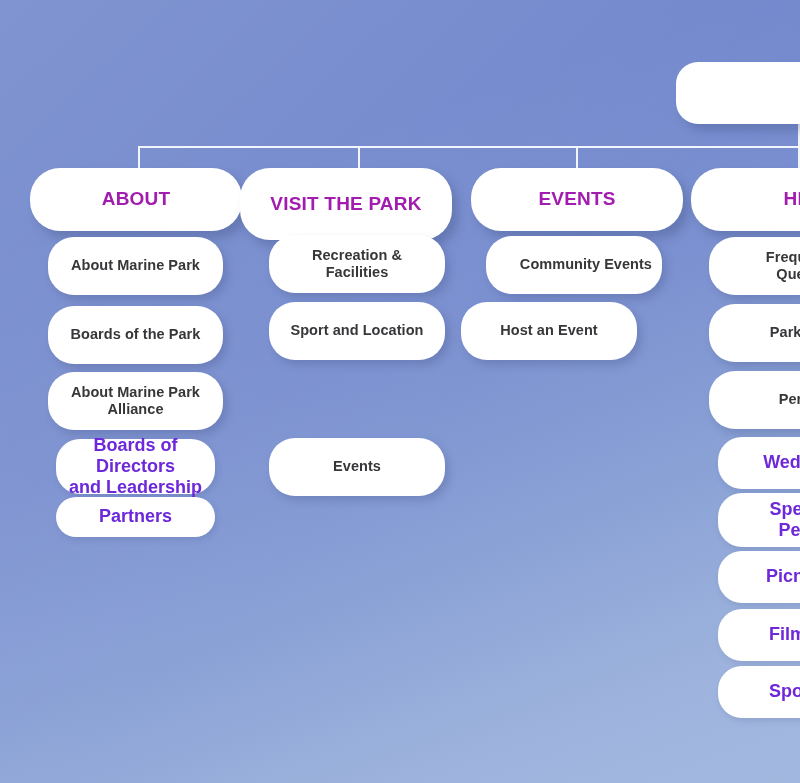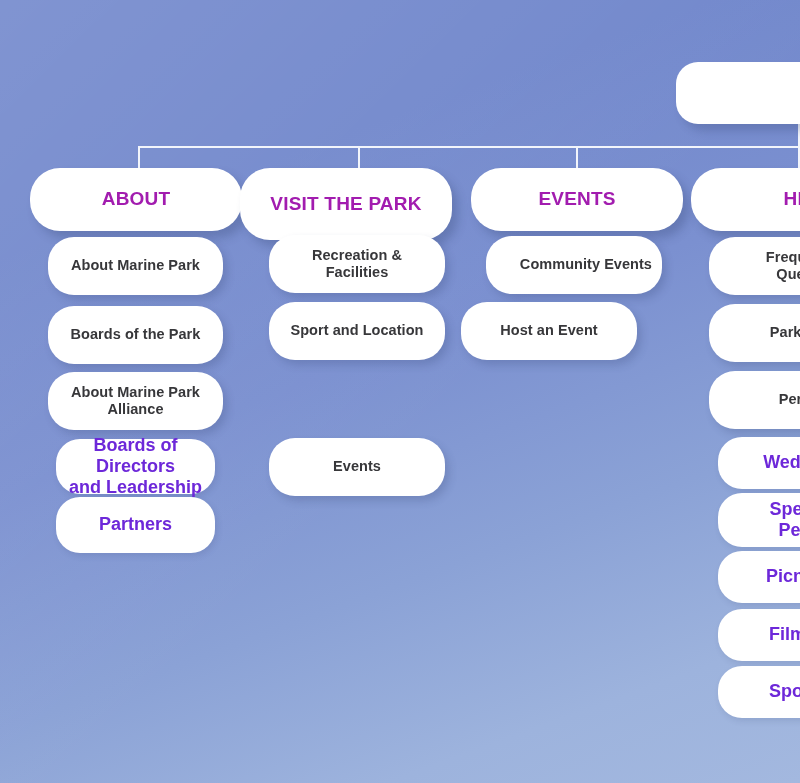--- a/index.html
+++ b/index.html
@@ -142,21 +142,21 @@
   <div class="card level2" style="left:48px; top:372px; width:175px; height:58px;">
     <span class="label">About Marine Park
 Alliance</span>
   </div>
 
   <div class="card level3" style="left:56px; top:439px; width:159px; height:55px;">
     <span class="label">Boards of Directors
 and Leadership</span>
   </div>
 
-  <div class="card level3" style="left:56px; top:497px; width:159px; height:56px;">
+  <div class="card level3" style="left:56px; top:497px; width:159px; height:40px;">
     <span class="label">Partners</span>
   </div>
 
 
   <div class="card level1" style="left:240px; top:168px; width:212px; height:72px;">
     <span class="label">VISIT THE PARK</span>
   </div>
 
   <div class="card level2" style="left:269px; top:235px; width:176px; height:58px;text-align:center;">
     <span class="label">Recreation &amp;

